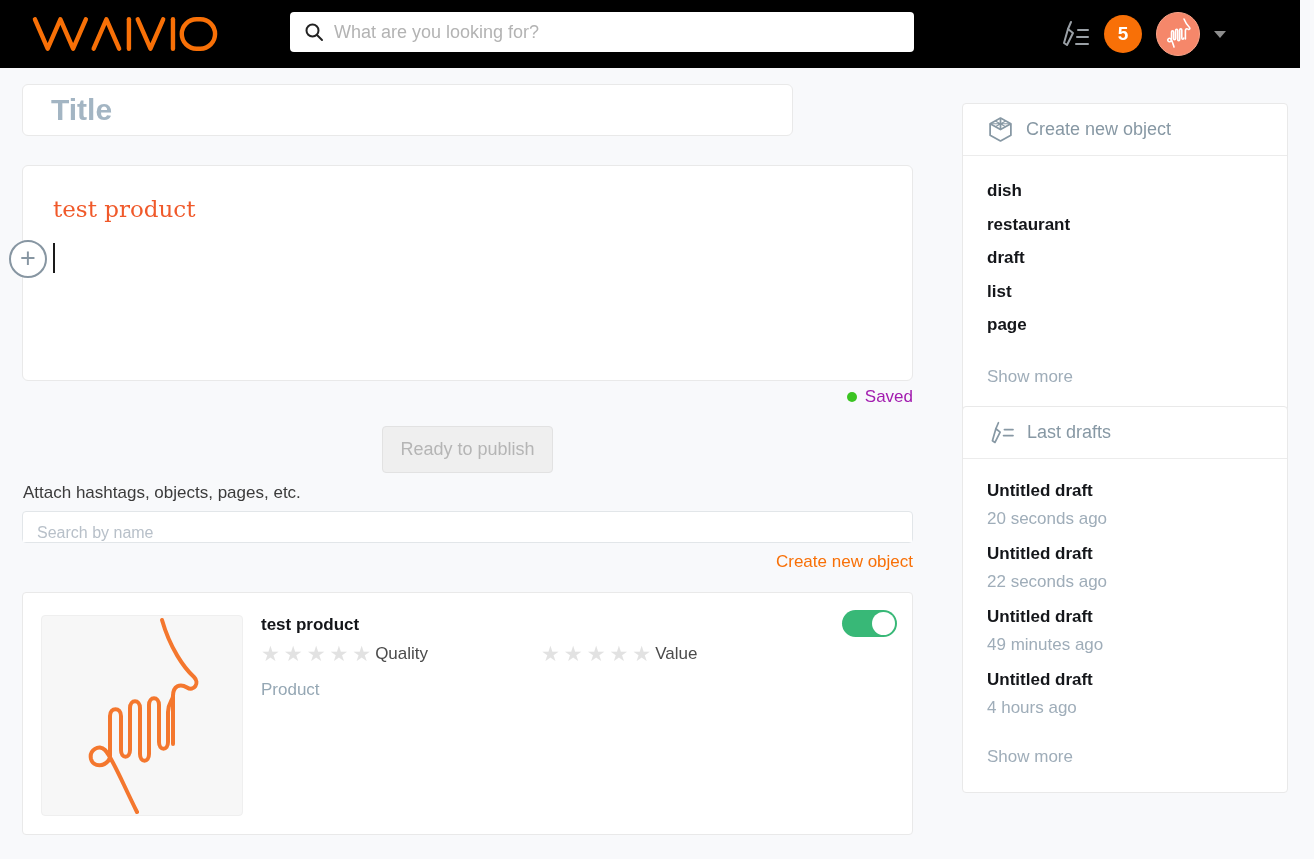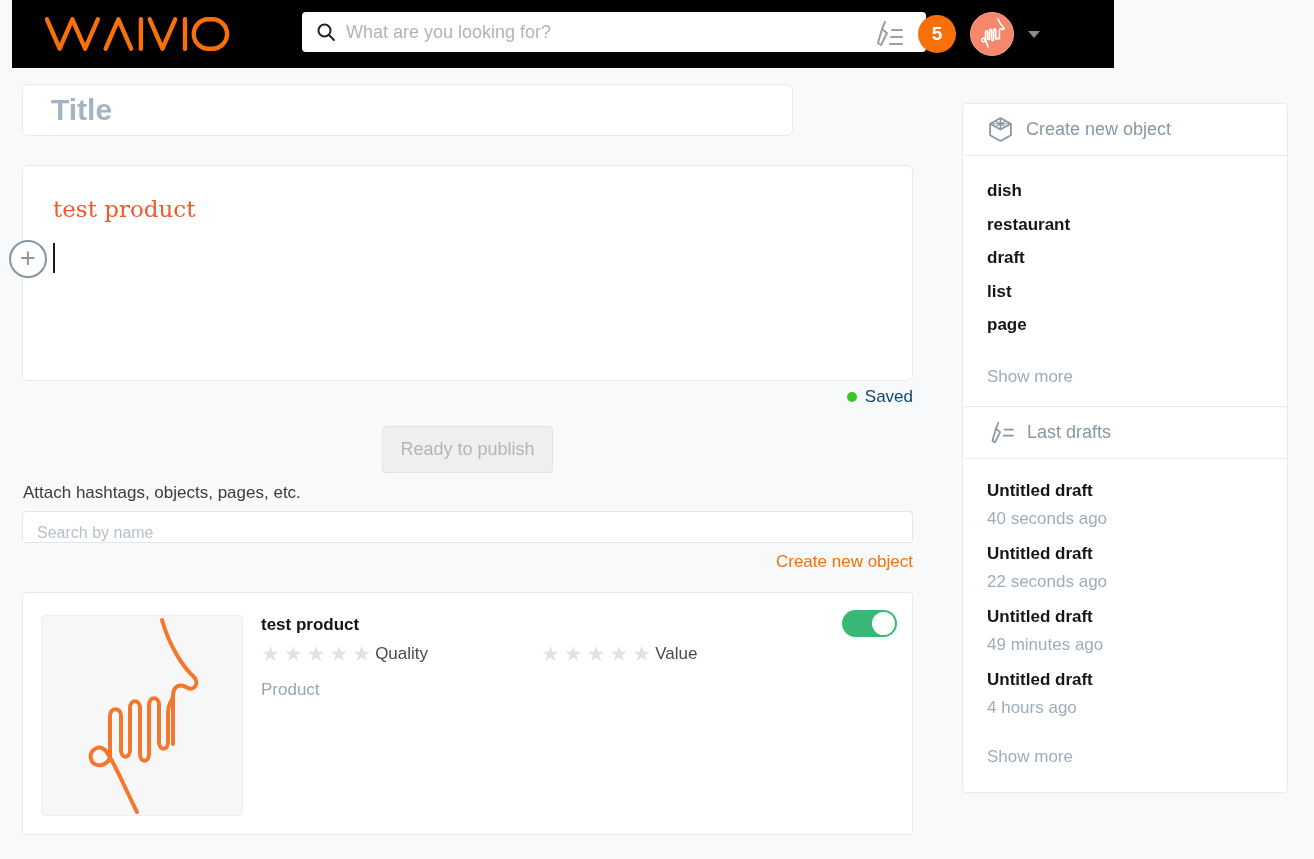--- a/index.html
+++ b/index.html
@@ -6,21 +6,21 @@
   html, body { width: 1314px; height: 859px; overflow: hidden; }
   body {
     font-family: "Liberation Sans", sans-serif;
     background: #f8f9fb;
     position: relative;
     color: #15181c;
   }
 
   
   .topbar {
-    position: absolute; left: 12px; top: 0; width: 1102px; height: 68px;
+    position: absolute; left: 0; top: 0; width: 1300px; height: 68px;
     background: #000;
   }
   .logo-wrap { position: absolute; left: 32px; top: 16px; width: 186px; height: 36px; }
   .search-bar {
     position: absolute; left: 290px; top: 12px; width: 624px; height: 40px;
     background: #fff; border-radius: 4px; display: flex; align-items: center; padding: 0 14px;
   }
   .search-bar .mag { flex: 0 0 auto; margin-right: 10px; }
   .search-bar input {
     border: none; outline: none; flex: 1; font-size: 18px;
@@ -59,21 +59,21 @@
     position: absolute; left: -14px; top: 74px; width: 38px; height: 38px;
     border: 2px solid #8796a2; border-radius: 50%; background: #fff;
     color: #8796a2; font-size: 27px; font-weight: 300; line-height: 33px; text-align: center;
     cursor: pointer; user-select: none;
   }
   .text-cursor { position: absolute; left: 30px; top: 77px; width: 2px; height: 30px; background: #1a1a1a; }
 
   .saved-row {
     position: absolute; right: 401px; top: 387px;
     display: flex; align-items: center; gap: 8px;
-    font-size: 17px; color: #0c4a6e;
+    font-size: 17px; color: #a21caf;
   }
   .saved-dot { width: 10px; height: 10px; border-radius: 50%; background: #3bc422; }
 
   .publish-btn {
     position: absolute; left: 382px; top: 426px; width: 171px; height: 47px;
     background: #efefef; border: 1px solid #e2e2e2; border-radius: 4px;
     font-family: "Liberation Sans", sans-serif;
     font-size: 18px; color: #b5b5b5; cursor: not-allowed;
   }
 
@@ -258,21 +258,21 @@
         <path d="M10 9 L13 2"></path>
         <line x1="20" y1="10" x2="30" y2="10"></line>
         <line x1="19" y1="17" x2="30" y2="17"></line>
       </g>
     </svg>
     <span>Last drafts</span>
   </div>
   <div class="side-body">
     <div class="draft-item">
       <div class="draft-name">Untitled draft</div>
-      <div class="draft-time">40 seconds ago</div>
+      <div class="draft-time">20 seconds ago</div>
     </div>
     <div class="draft-item">
       <div class="draft-name">Untitled draft</div>
       <div class="draft-time">22 seconds ago</div>
     </div>
     <div class="draft-item">
       <div class="draft-name">Untitled draft</div>
       <div class="draft-time">49 minutes ago</div>
     </div>
     <div class="draft-item">

